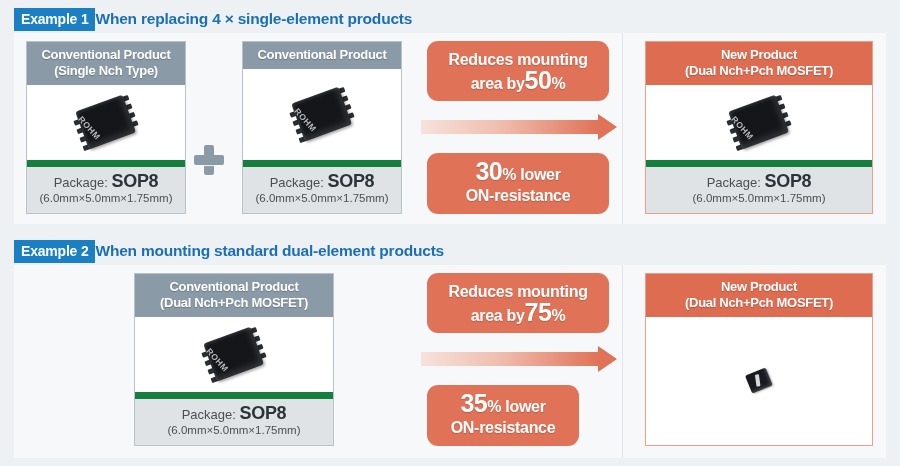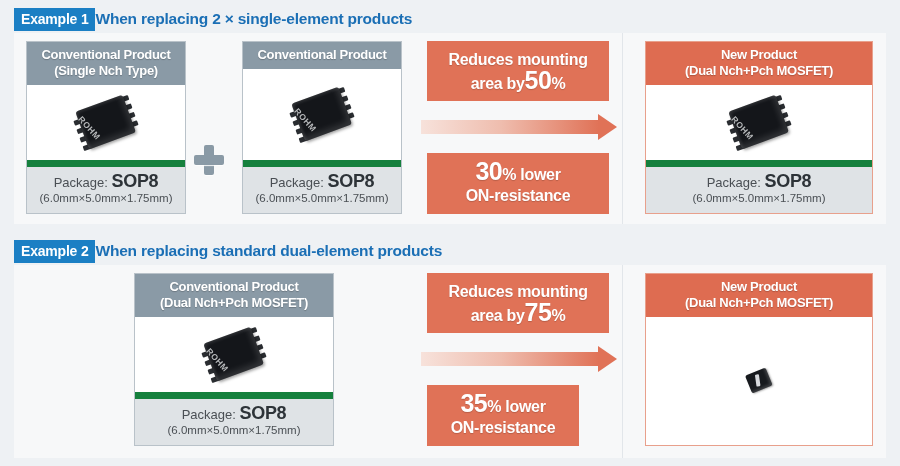--- a/index.html
+++ b/index.html
@@ -213,21 +213,21 @@
     box-shadow: 0 1px 1px rgba(255,255,255,0.9);
   }
   .plus::before { left: 10px; top: 0; width: 10px; height: 30px; }
   .plus::after  { left: 0; top: 10px; width: 30px; height: 10px; }
 
   
   .badge {
     position: absolute;
     box-sizing: border-box;
     background: #e07257;
-    border-radius: 0;
+    border-radius: 11px;
     color: #ffffff;
     display: flex;
     align-items: center;
     justify-content: center;
     text-align: center;
     box-shadow: 0 0 0 3px #f7f8f9;
     padding: 4px 6px;
   }
   .badge .b-line {
     font-weight: bold;
@@ -278,21 +278,21 @@
 </style>
 </head>
 <body>
 
 <div class="page">
 
   <div class="example ex1">
 
     <div class="ex-head">
       <span class="ex-badge">Example 1</span>
-      <span class="ex-title">When replacing 2 × single-element products</span>
+      <span class="ex-title">When replacing 4 × single-element products</span>
     </div>
 
     <div class="ex-body">
 
       <div class="divider" style="left:608px;"></div>
 
       <div class="card old" style="left:12px; top:8px; width:160px; height:173px;">
         <div class="card-head">
           <div>Conventional Product</div>
           <div>(Single Nch Type)</div>
@@ -406,21 +406,21 @@
         </div>
       </div>
 
     </div>
   </div>
 
   <div class="example ex2">
 
     <div class="ex-head">
       <span class="ex-badge">Example 2</span>
-      <span class="ex-title">When replacing standard dual-element products</span>
+      <span class="ex-title">When mounting standard dual-element products</span>
     </div>
 
     <div class="ex-body">
 
       <div class="divider" style="left:608px;"></div>
 
       <div class="card old" style="left:120px; top:8px; width:200px; height:173px;">
         <div class="card-head">
           <div>Conventional Product</div>
           <div>(Dual Nch+Pch MOSFET)</div>

